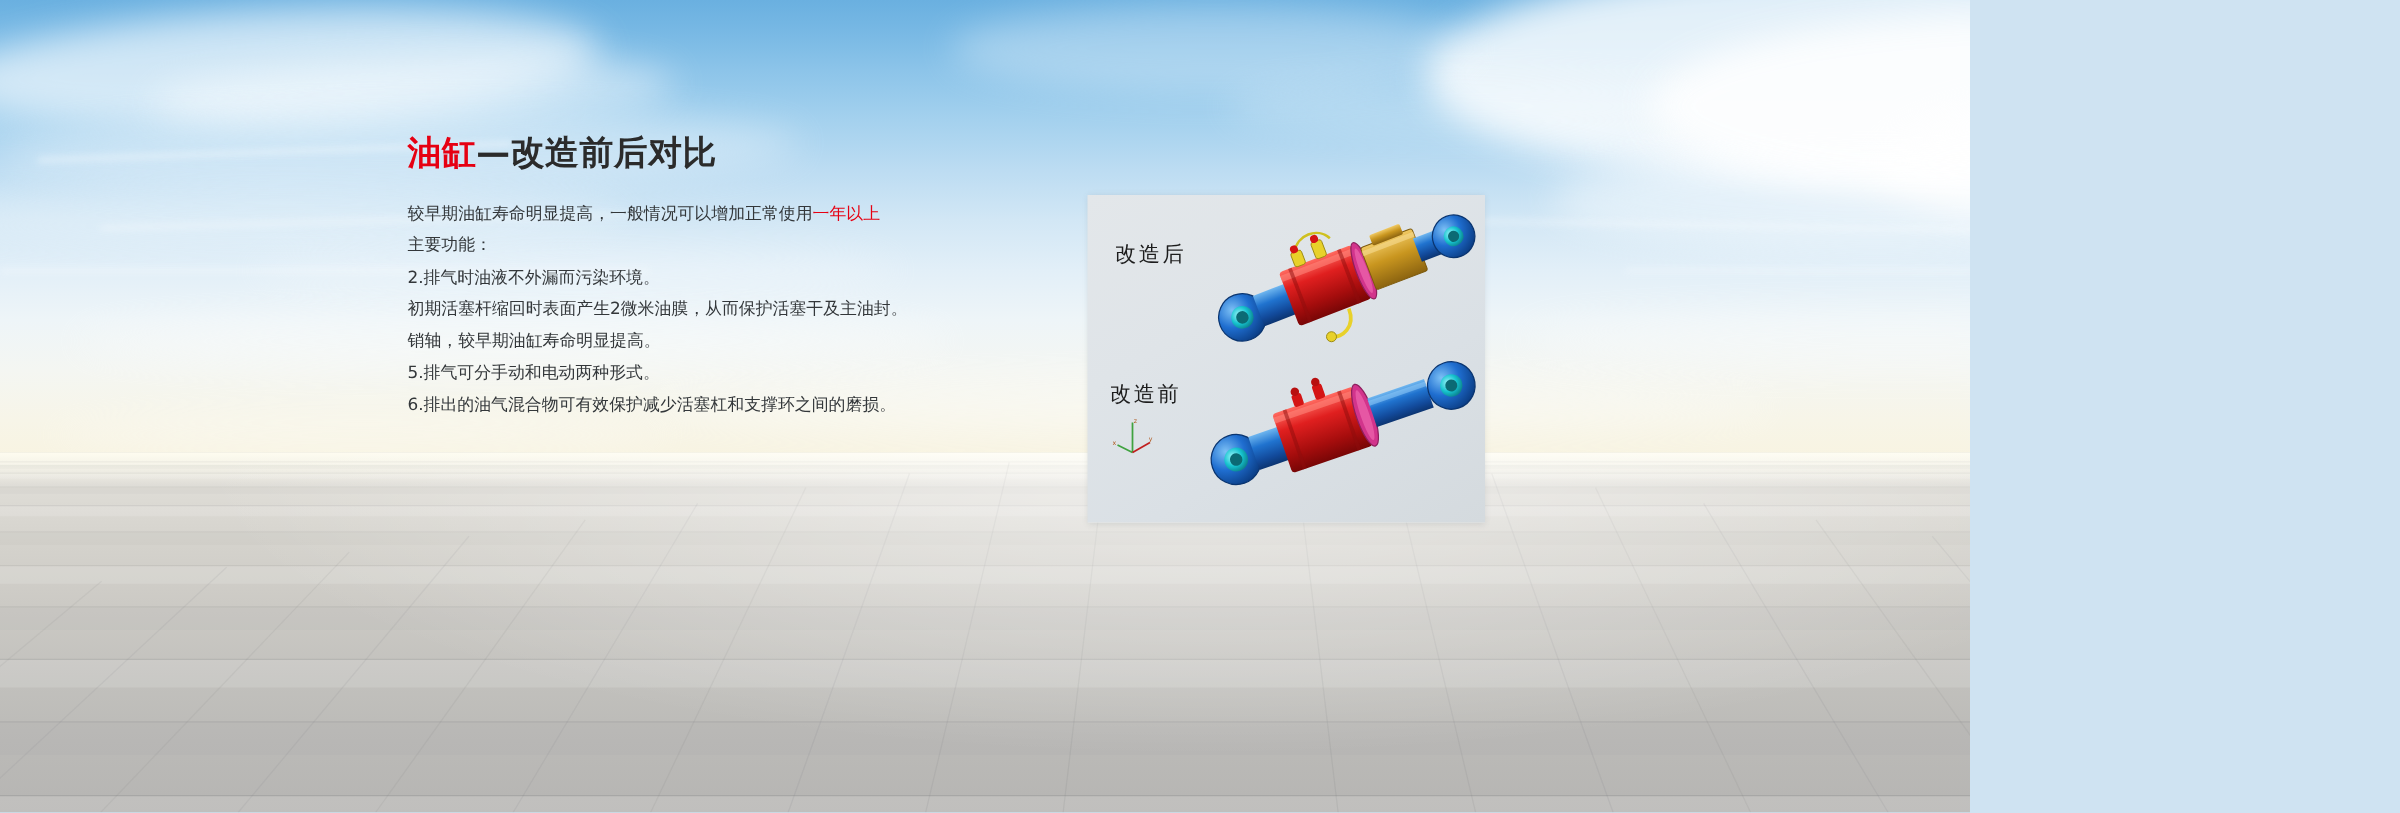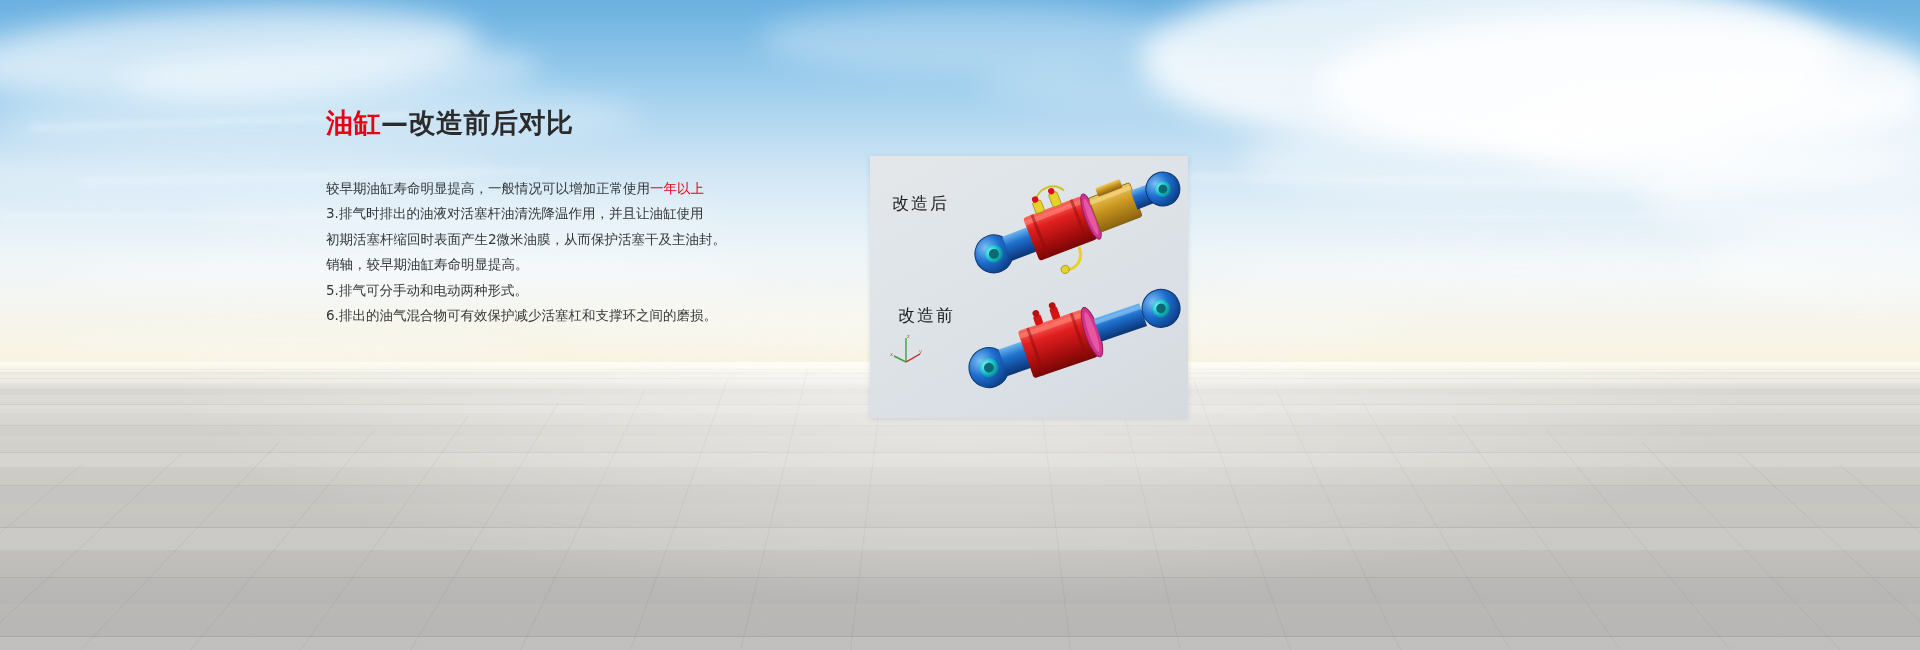--- a/index.html
+++ b/index.html
@@ -2,21 +2,21 @@
 <html><head>
 <meta charset="utf-8">
 <style>
   * { margin:0; padding:0; box-sizing:border-box; }
   html,body { width:1920px; height:650px; overflow:hidden; }
   body {
     font-family:"Liberation Sans","DejaVu Sans",sans-serif;
     background:#cfe3f2;
     position:relative;
   }
-  #banner { position:absolute; inset:0; width:1920px; height:650px; overflow:hidden; }
+  #banner { position:absolute; inset:0; width:1576px; height:650px; overflow:hidden; }
 
   
   .sky {
     position:absolute; left:0; top:0; width:1920px; height:400px;
     background:
       linear-gradient(to bottom,
         #6ab0e0 0%,
         #77b8e4 6%,
         #8cc4e9 14%,
         #a4d1ee 24%,
@@ -87,40 +87,40 @@
     font-family:"DejaVu Sans","Liberation Sans",sans-serif;
     font-size:27px; font-weight:bold; letter-spacing:.5px;
     color:#2b2b2b; line-height:1.1; white-space:nowrap;
   }
   .title .hl { color:#e60012; }
   .subtitle {
     margin-top:9px;
     font-family:"DejaVu Sans","Liberation Sans",sans-serif;
     font-size:13.5px; color:#7b7f82; letter-spacing:.1px; white-space:nowrap;
   }
-  .body-list { margin-top:38px; }
+  .body-list { margin-top:21px; }
   .body-line {
     font-family:"DejaVu Sans","Liberation Sans",sans-serif;
     font-size:13.5px; color:#33373a; line-height:25.5px; white-space:nowrap;
   }
   .body-line .red { color:#e60012; }
 
   
   .panel {
     position:absolute; left:870px; top:156px; width:318px; height:262px;
     background:linear-gradient(150deg,#e3e7ea 0%,#dfe4e8 35%,#dae0e5 65%,#d4dade 100%);
     box-shadow:0 1px 5px rgba(90,100,110,.18);
   }
   .panel-label {
     position:absolute;
     font-family:Liberation Sans, sans-serif;
     font-size:17px; color:#1d1d1d; letter-spacing:2px; white-space:nowrap;
   }
   .lbl-after  { left:22px; top:36px; }
-  .lbl-before { left:28px; top:148px; }
+  .lbl-before { left:18px; top:148px; }
   .axis-ind { position:absolute; left:20px; top:176px; width:34px; height:34px; }
 
   .cyl { position:absolute; }
   .cyl svg { display:block; }
 </style>
 </head>
 <body>
 
 <div id="banner">
 
@@ -197,21 +197,22 @@
       </div>
     <div class="ground-vig"></div>
   </div>
 
   <div class="text-col">
     <div class="title">
       <span class="hl">油缸</span><span>—改造前后对比</span>
     </div>
     <div class="body-list" id="feature-list">
         <div class="body-line"><span>较早期油缸寿命明显提高，一般情况可以增加正常使用</span><span class="red">一年以上</span></div>
-        <div class="body-line"><span>3.排气时排出的油液对活塞杆油清洗降温作用，并且让油缸使用</span></div>
+        <div class="body-line"><span>主要功能：</span></div>
+        <div class="body-line"><span>2.排气时油液不外漏而污染环境。</span></div>
         <div class="body-line"><span>初期活塞杆缩回时表面产生2微米油膜，从而保护活塞干及主油封。</span></div>
         <div class="body-line"><span>销轴，较早期油缸寿命明显提高。</span></div>
         <div class="body-line"><span>5.排气可分手动和电动两种形式。</span></div>
         <div class="body-line"><span>6.排出的油气混合物可有效保护减少活塞杠和支撑环之间的磨损。</span></div>
       </div>
   </div>
 
   <div class="panel">
     <div class="panel-label lbl-after">改造后</div>
     <div class="panel-label lbl-before">改造前</div>

